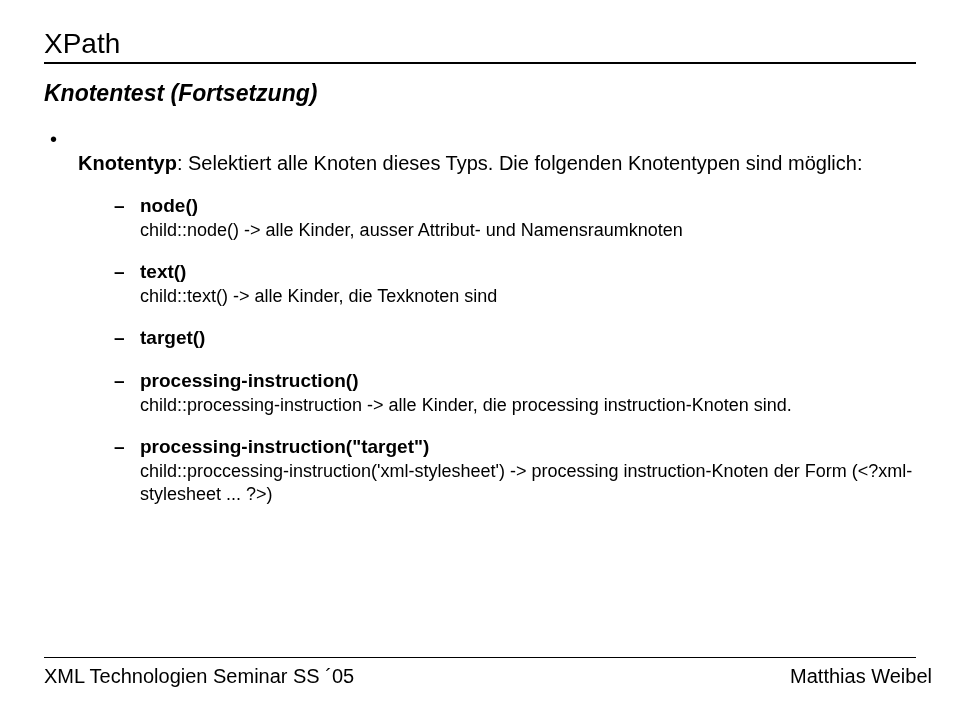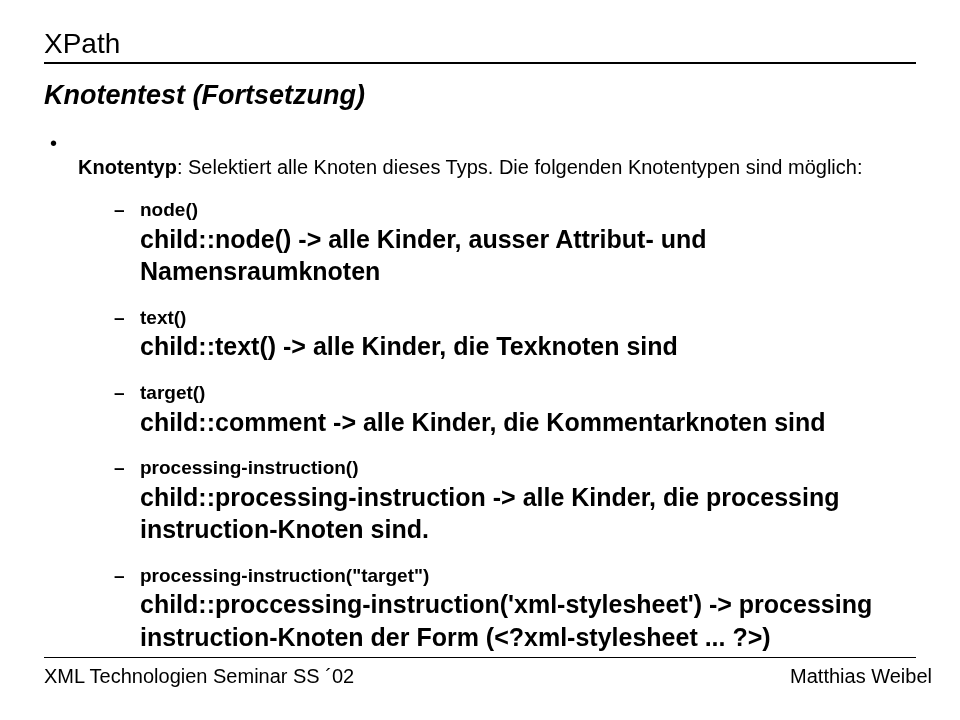--- a/index.html
+++ b/index.html
@@ -30,21 +30,21 @@
   }
   .body {
     position: absolute;
     top: 80px;
     left: 44px;
     right: 44px;
   }
   .subtitle {
     font-style: italic;
     font-weight: 700;
-    font-size: 27px;
+    font-size: 23px;
     margin-bottom: 20px;
   }
   .bullet1 {
     display: flex;
     font-size: 20px;
     line-height: 1.25;
     margin-left: 6px;
     margin-bottom: 18px;
   }
   .bullet1 .marker {
@@ -69,22 +69,22 @@
     display: flex;
     font-size: 19px;
     font-weight: 700;
     line-height: 1.3;
   }
   .subhead .dash {
     width: 26px;
     flex: 0 0 26px;
   }
   .subdesc {
-    font-size: 25px;
-    font-weight: 700;
+    font-size: 18px;
+    font-weight: 400;
     line-height: 1.3;
     margin-left: 26px;
   }
   .footer-line {
     position: absolute;
     left: 44px;
     right: 44px;
     bottom: 62px;
     border-top: 1.5px solid #000;
   }
@@ -134,21 +134,20 @@
           <span>text()</span>
         </div>
         <div class="subdesc">child::text() -&gt; alle Kinder, die Texknoten sind</div>
       </div>
 
       <div class="subitem">
         <div class="subhead">
           <span class="dash">–</span>
           <span>target()</span>
         </div>
-        <div class="subdesc">child::comment -&gt; alle Kinder, die Kommentarknoten sind</div>
       </div>
 
       <div class="subitem">
         <div class="subhead">
           <span class="dash">–</span>
           <span>processing-instruction()</span>
         </div>
         <div class="subdesc">child::processing-instruction -&gt; alle Kinder, die processing instruction-Knoten sind.</div>
       </div>
 
@@ -157,16 +156,16 @@
           <span class="dash">–</span>
           <span>processing-instruction("target")</span>
         </div>
         <div class="subdesc">child::proccessing-instruction('xml-stylesheet') -&gt; processing instruction-Knoten der Form (&lt;?xml-stylesheet ... ?&gt;)</div>
       </div>
 
     </div>
   </div>
 
   <div class="footer-line"></div>
-  <div class="footer-left">XML Technologien Seminar SS ´02</div>
+  <div class="footer-left">XML Technologien Seminar SS ´05</div>
   <div class="footer-right">Matthias Weibel</div>
 
 </div>
 
 </body></html>

